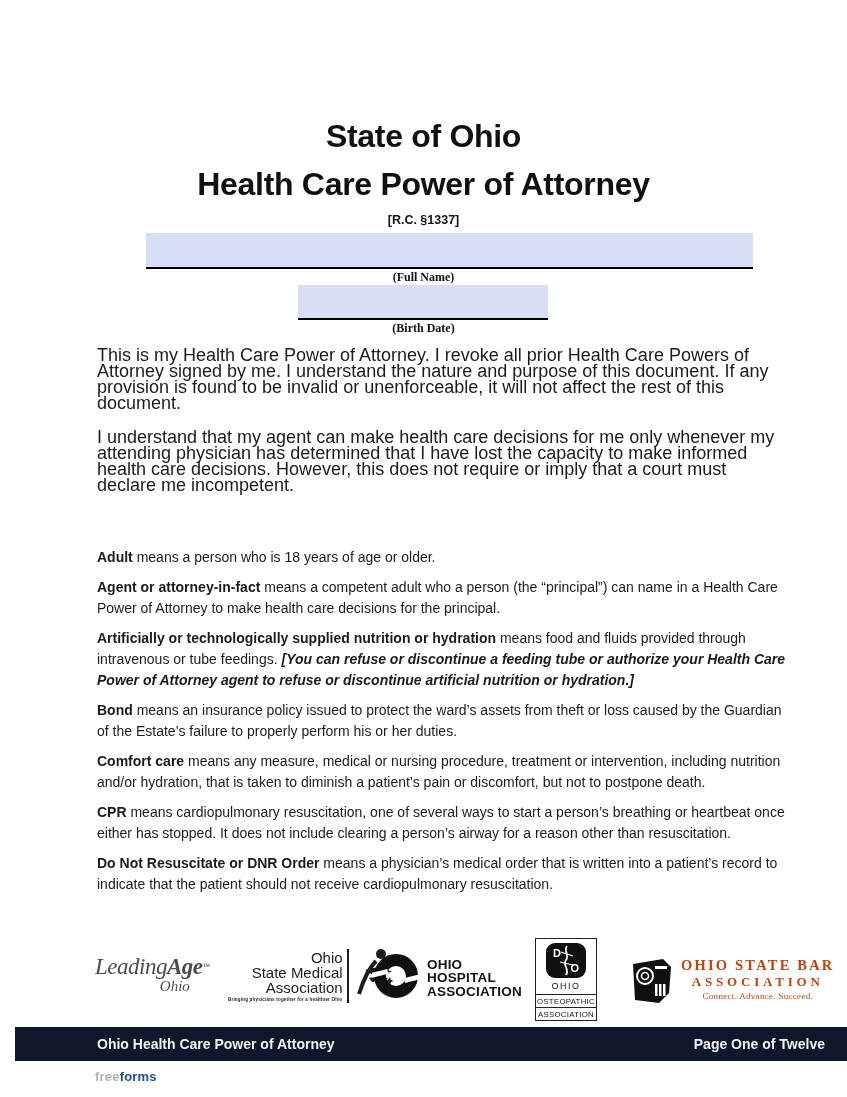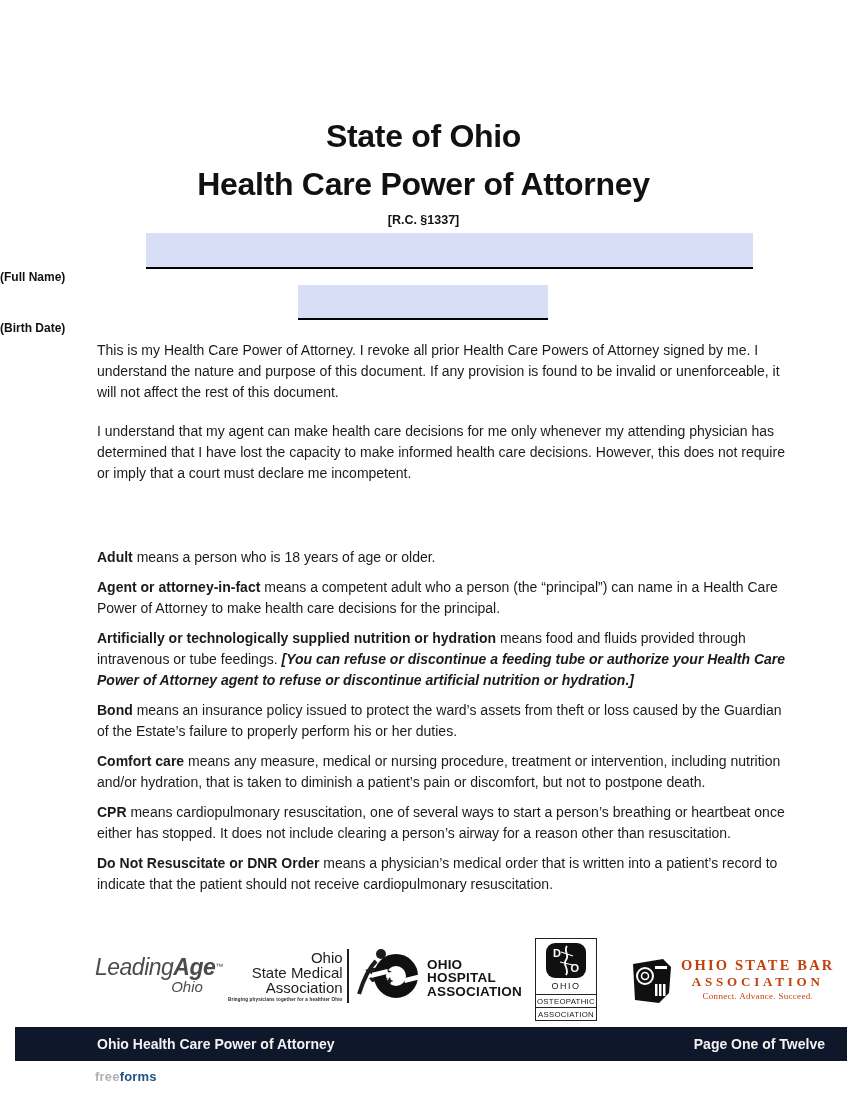--- a/index.html
+++ b/index.html
@@ -12,34 +12,34 @@
   .doc-header { position:absolute; top:112px; left:0; width:100%; text-align:center; }
   .doc-title { font-size:32px; font-weight:bold; line-height:48px; color:#111; letter-spacing:-0.3px; }
   .statute { font-size:12.5px; font-weight:600; margin-top:5px; color:#111; }
   
   .fill-input {
     position:absolute; background:#d9def7; border:none; border-bottom:2px solid #000;
     font-size:15px; padding:0 6px; font-family:inherit; outline:none;
   }
   #full-name-input { top:233px; left:146px; width:607px; height:36px; }
   #birth-date-input { top:285px; left:298px; width:250px; height:35px; }
-  .field-label { position:absolute; left:0; width:100%; text-align:left; font-size:12px; font-weight:bold; color:#111; }
+  .field-label { position:absolute; left:0; width:100%; text-align:center; font-size:12px; font-weight:bold; color:#111;font-family:Liberation Serif, serif; }
   .label-fullname { top:270px; }
   .label-birthdate { top:321px; }
   
-  .intro { position:absolute; top:340px; left:97px; width:692px; font-size:14px; line-height:21px; }
+  .intro { position:absolute; top:347px; left:97px; width:692px; font-size:18px; line-height:16px; }
   .intro p { margin-bottom:18px; }
   .defs-heading { position:absolute; top:512px; left:0; width:100%; text-align:center; font-size:19px; font-weight:bold; color:#111; }
   .defs { position:absolute; top:547px; left:97px; width:694px; font-size:14px; line-height:21px; }
   .defs p { margin-bottom:9px; }
   .def-note { font-weight:bold; font-style:italic; }
   
   .logos { position:absolute; top:938px; left:0; width:100%; height:78px; }
   .logo { position:absolute; }
-  .logo-la { left:95px; top:16px; color:#4c4c4c; font-family:Liberation Sans, sans-serif; font-style:italic; }
+  .logo-la { left:95px; top:16px; color:#4c4c4c; font-family:Liberation Serif, serif; font-style:italic; }
   .la-main { font-size:23px; letter-spacing:-0.5px; line-height:26px; }
   .la-age { font-weight:bold; }
   .la-tm { font-size:8px; vertical-align:top; font-style:normal; }
   .la-ohio { font-size:15px; text-align:right; padding-right:20px; margin-top:-2px; }
   .logo-osma { left:228px; top:8px; display:flex; align-items:center; }
   .osma-text { text-align:right; color:#1d1d1d; }
   .osma-text .l { font-size:15px; line-height:15px; }
   .osma-tagline { font-size:4.5px; font-weight:bold; line-height:6px; margin-top:2px; letter-spacing:0.2px; }
   .osma-divider { width:2px; height:54px; background:#1d1d1d; margin:0 2px 0 4px; }
   .logo-oha { left:372px; top:14px; display:flex; align-items:center; gap:7px; }

